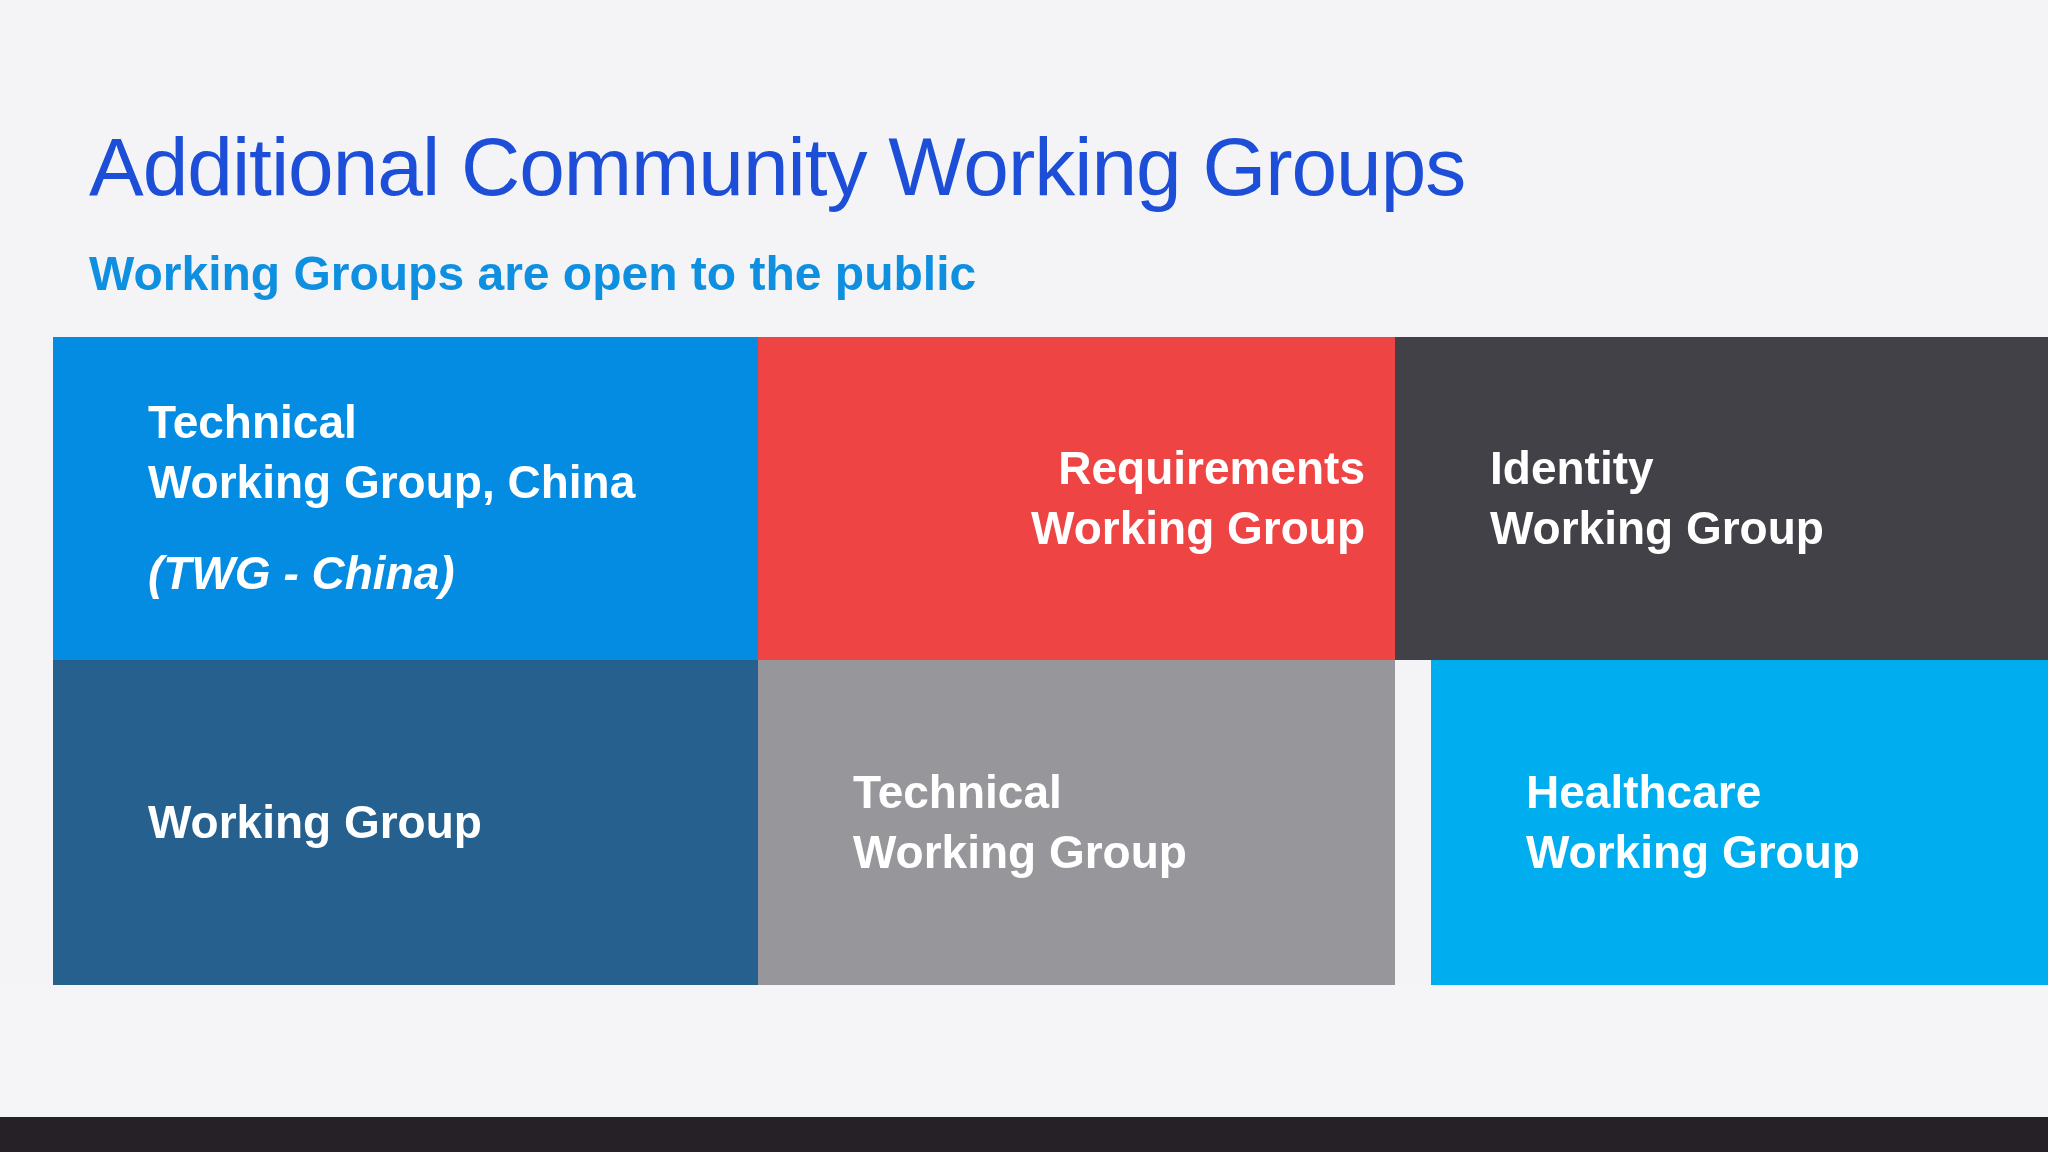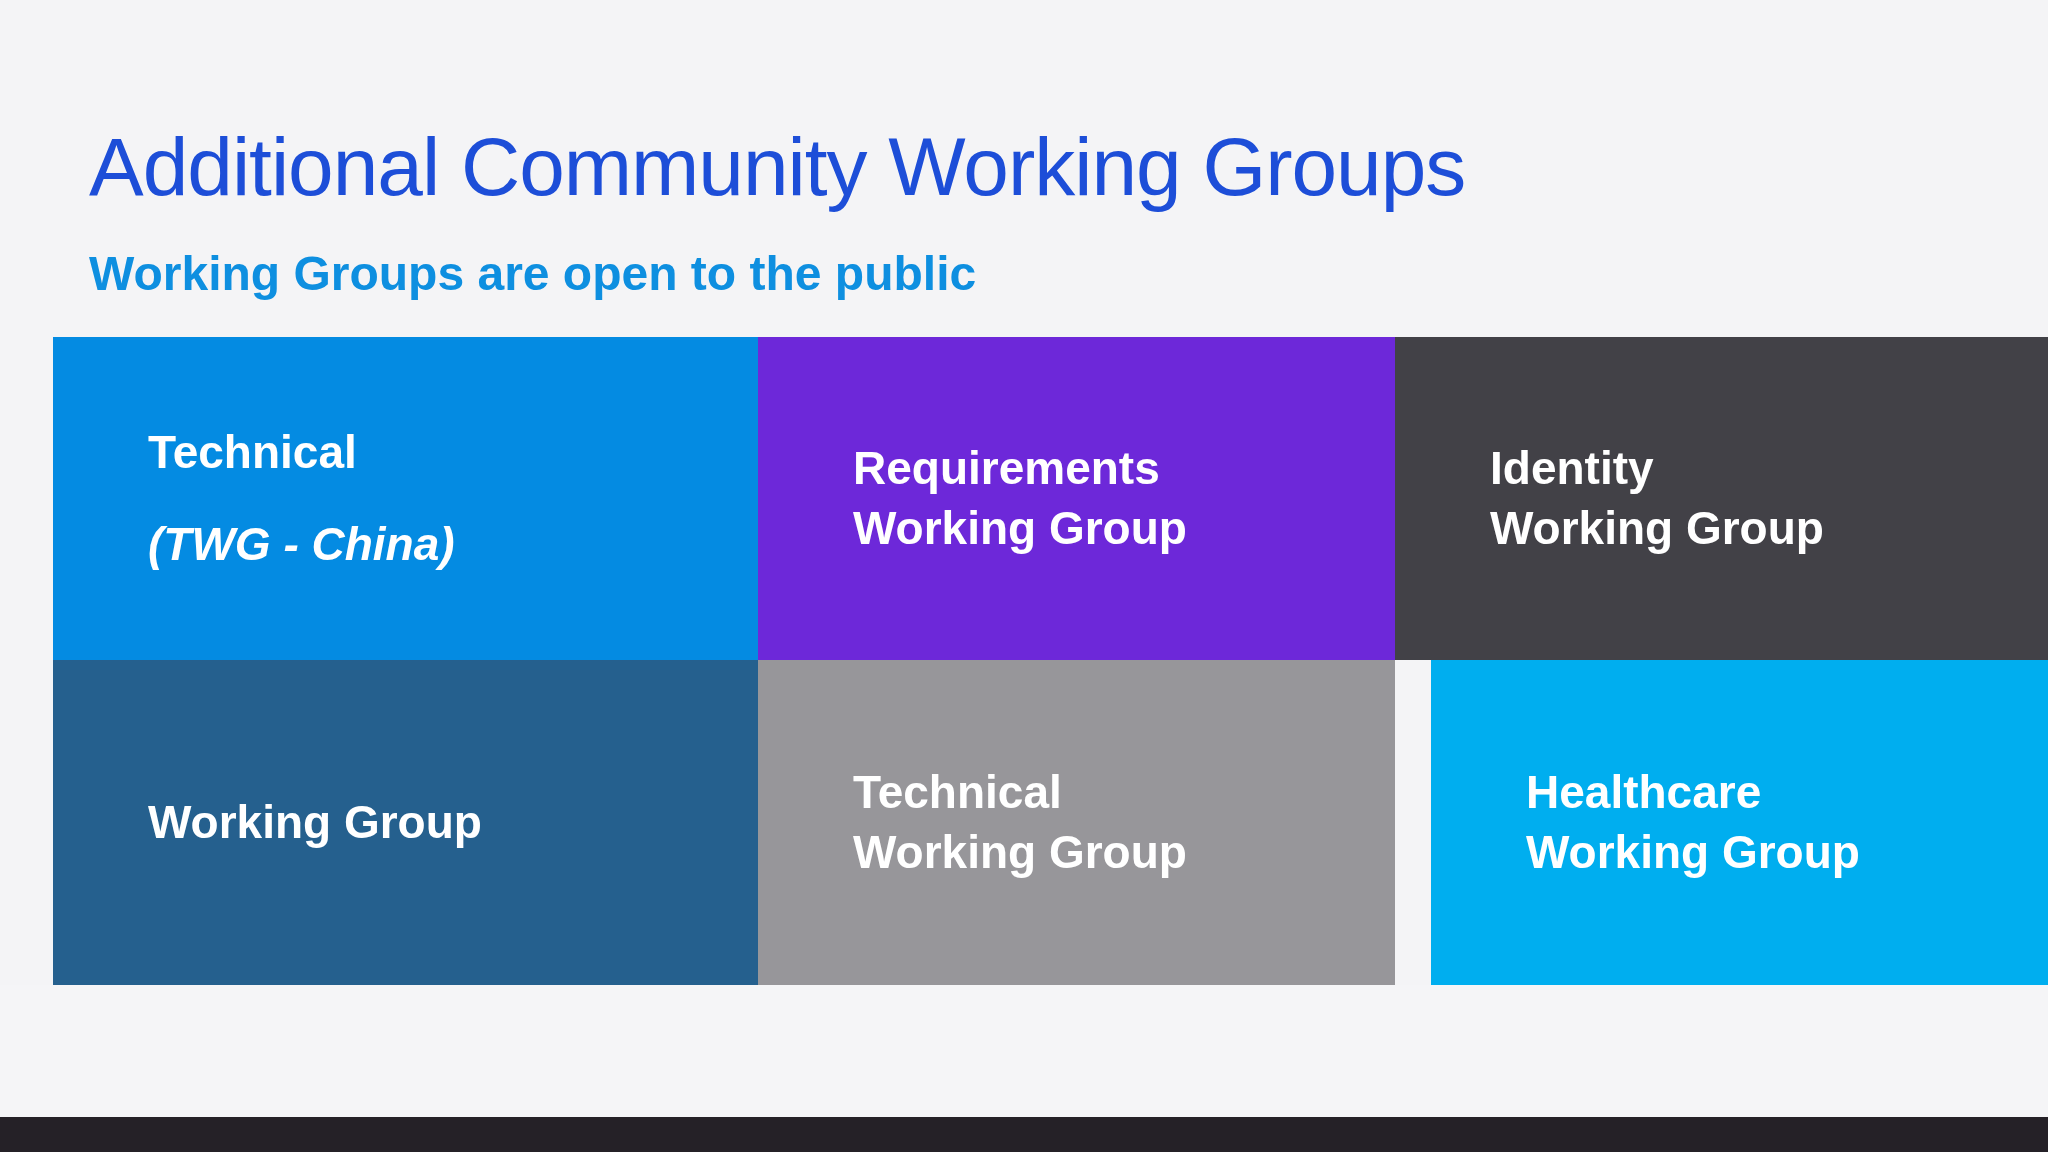--- a/index.html
+++ b/index.html
@@ -47,24 +47,25 @@
 </head>
 <body>
 
 <div class="title">Additional Community Working Groups</div>
 <div class="subtitle">Working Groups are open to the public</div>
 
 <div class="grid">
 
   <div class="tile" style="background: rgb(4, 139, 226);">
     <div>Technical</div>
+    <div>Working Group, China</div>
     <div class="tile-sub">(TWG - China)</div>
   </div>
 
-  <div class="tile" style="background: #6d28d9;">
+  <div class="tile" style="background: #ef4444; text-align: right;">
     <div>Requirements</div>
     <div>Working Group</div>
   </div>
 
   <div class="tile" style="background: rgb(66, 65, 71); justify-content: center;">
     <div>Identity</div>
     <div>Working Group</div>
   </div>
 
   <div class="tile" style="background: rgb(37, 96, 142);">

